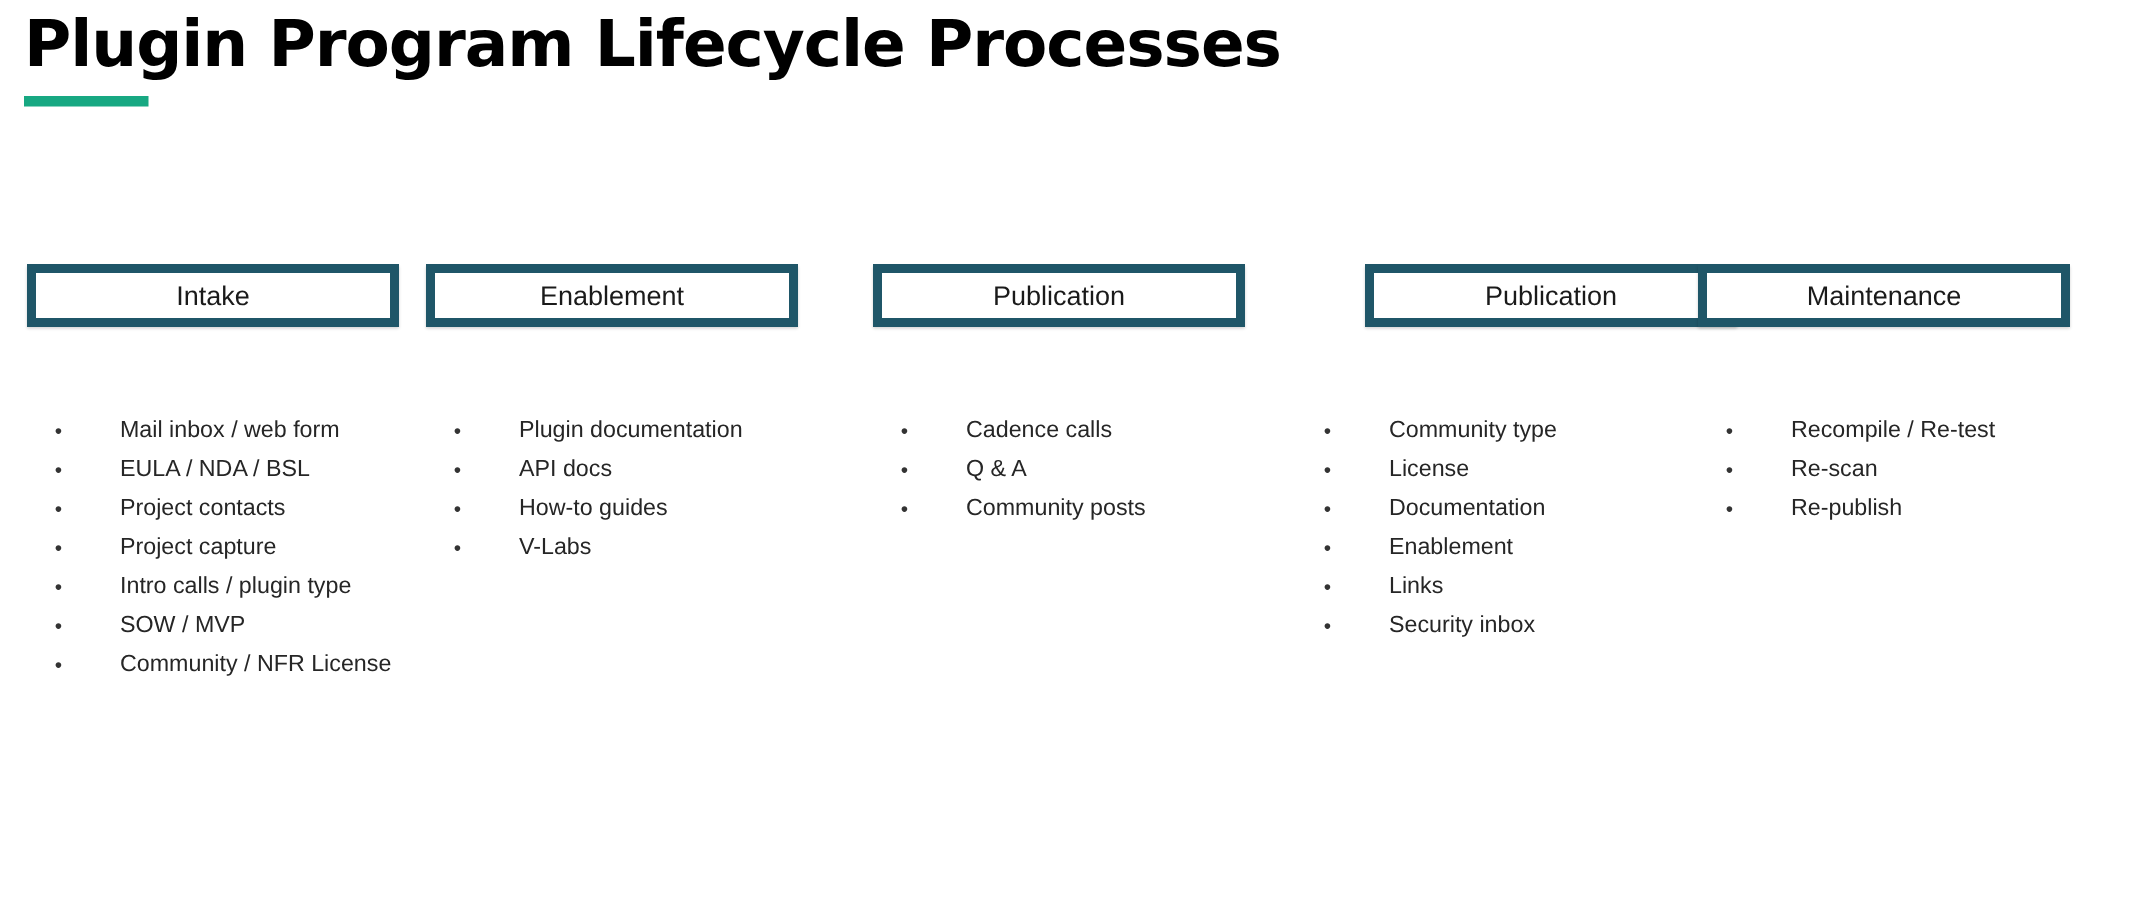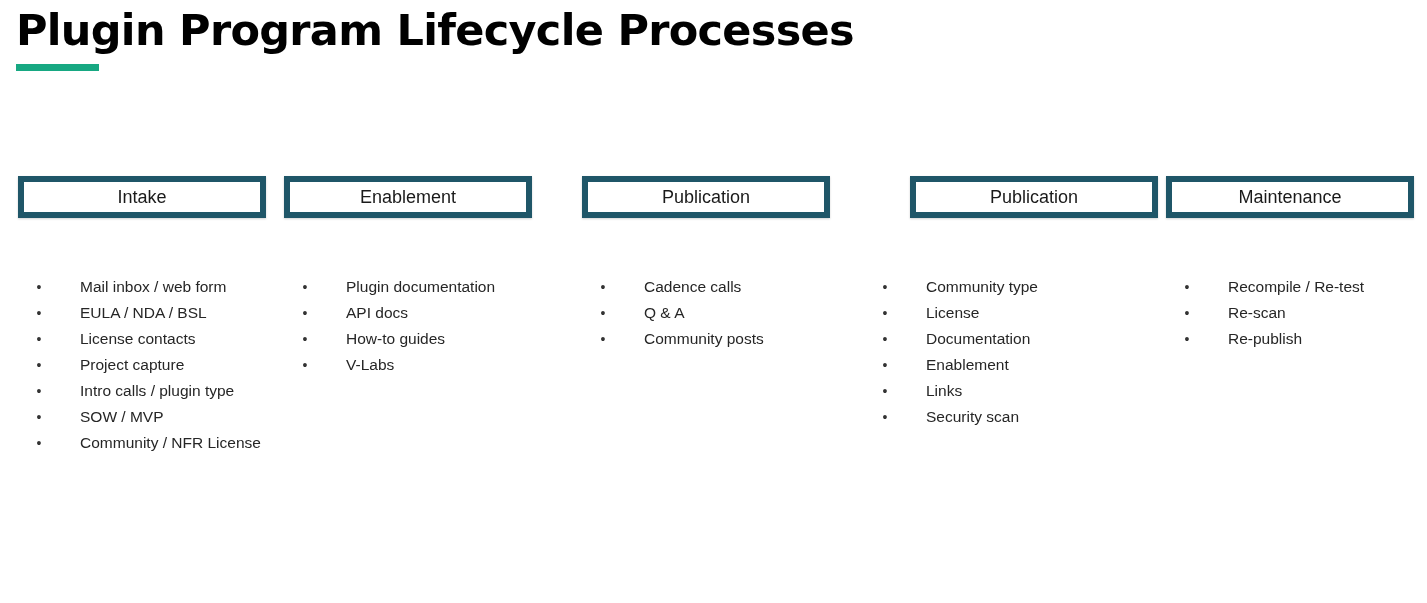--- a/index.html
+++ b/index.html
@@ -55,21 +55,21 @@
   }
   .column {
     position: absolute;
     top: 0;
     width: 248px;
   }
   .col-0 { left: 18px; }
   .col-1 { left: 284px; }
   .col-2 { left: 582px; }
   .col-3 { left: 864px; padding-left: 46px; }
-  .col-4 { left: 1166px; }
+  .col-4 { left: 1132px; }
 
   
   .phase-box {
     box-sizing: border-box;
     width: 248px;
     height: 42px;
     border: 6px solid #1f5668;
     background: #ffffff;
     display: flex;
     align-items: center;
@@ -134,21 +134,21 @@
         <li class="bullet-item">
           <span class="bullet-marker">•</span>
           <span>Mail inbox / web form</span>
         </li>
         <li class="bullet-item">
           <span class="bullet-marker">•</span>
           <span>EULA / NDA / BSL</span>
         </li>
         <li class="bullet-item">
           <span class="bullet-marker">•</span>
-          <span>License contacts</span>
+          <span>Project contacts</span>
         </li>
         <li class="bullet-item">
           <span class="bullet-marker">•</span>
           <span>Project capture</span>
         </li>
         <li class="bullet-item">
           <span class="bullet-marker">•</span>
           <span>Intro calls / plugin type</span>
         </li>
         <li class="bullet-item">
@@ -226,21 +226,21 @@
         <li class="bullet-item">
           <span class="bullet-marker">•</span>
           <span>Enablement</span>
         </li>
         <li class="bullet-item">
           <span class="bullet-marker">•</span>
           <span>Links</span>
         </li>
         <li class="bullet-item">
           <span class="bullet-marker">•</span>
-          <span>Security scan</span>
+          <span>Security inbox</span>
         </li>
       </ul>
     </div>
 
     <div class="column col-4">
       <div class="phase-box">
         <span class="phase-label">Maintenance</span>
       </div>
       <ul class="bullet-list">
         <li class="bullet-item">

